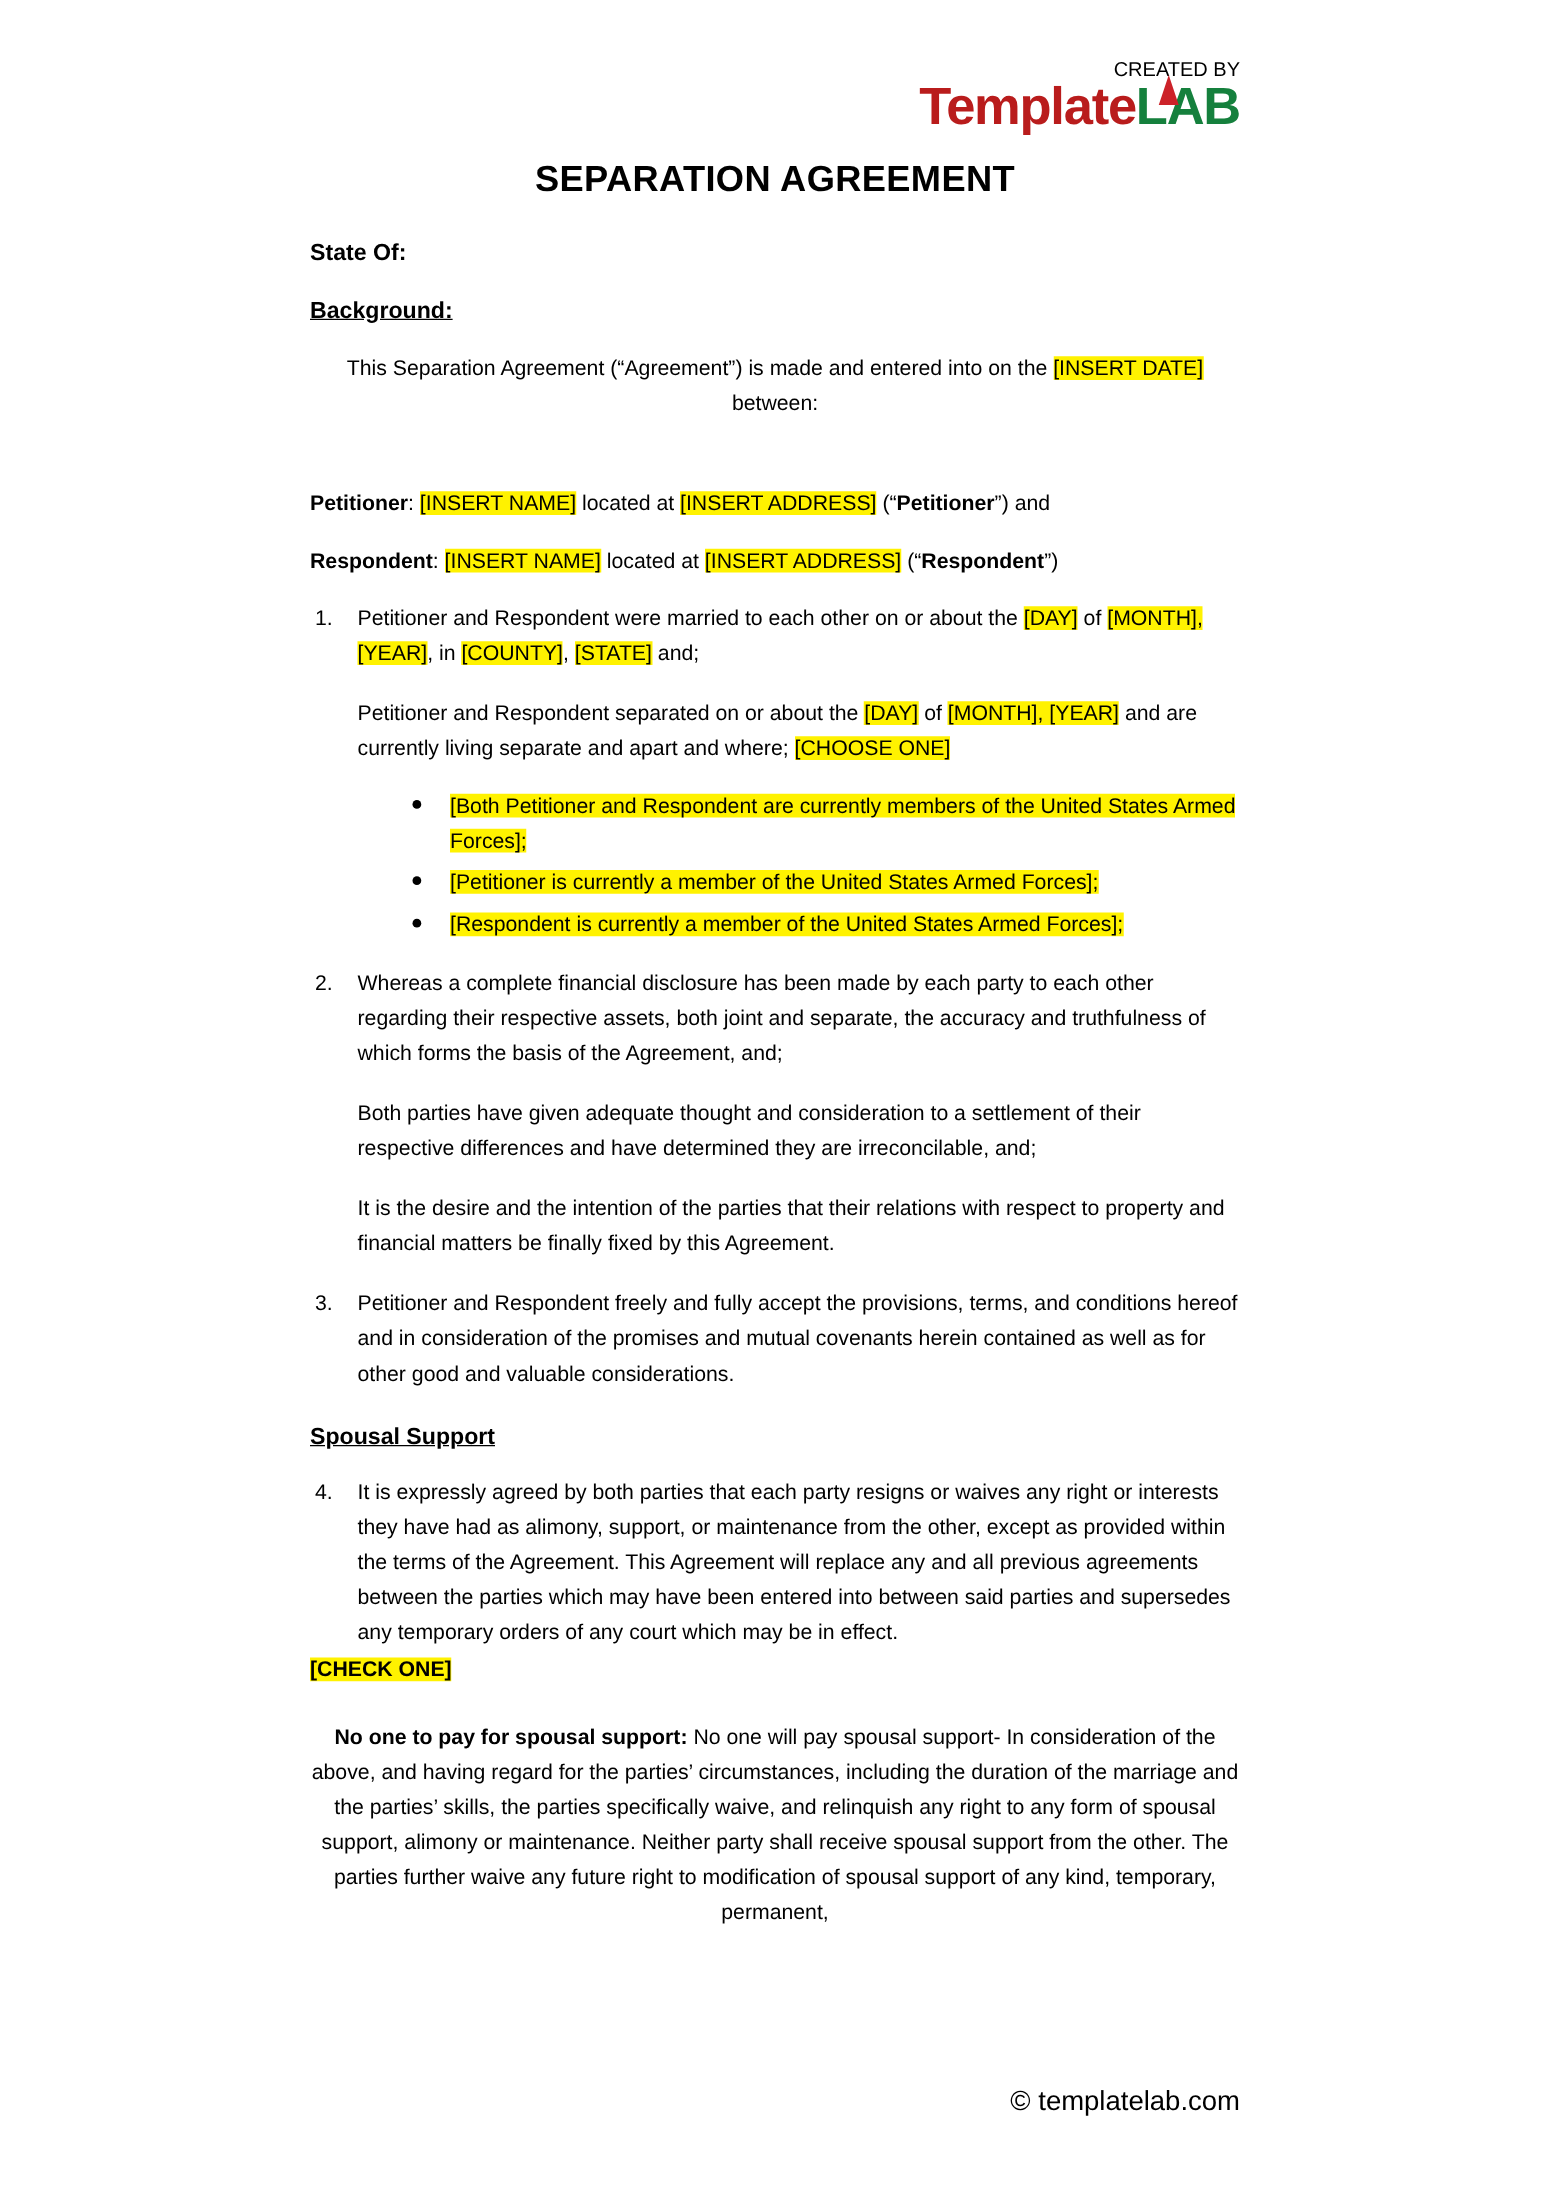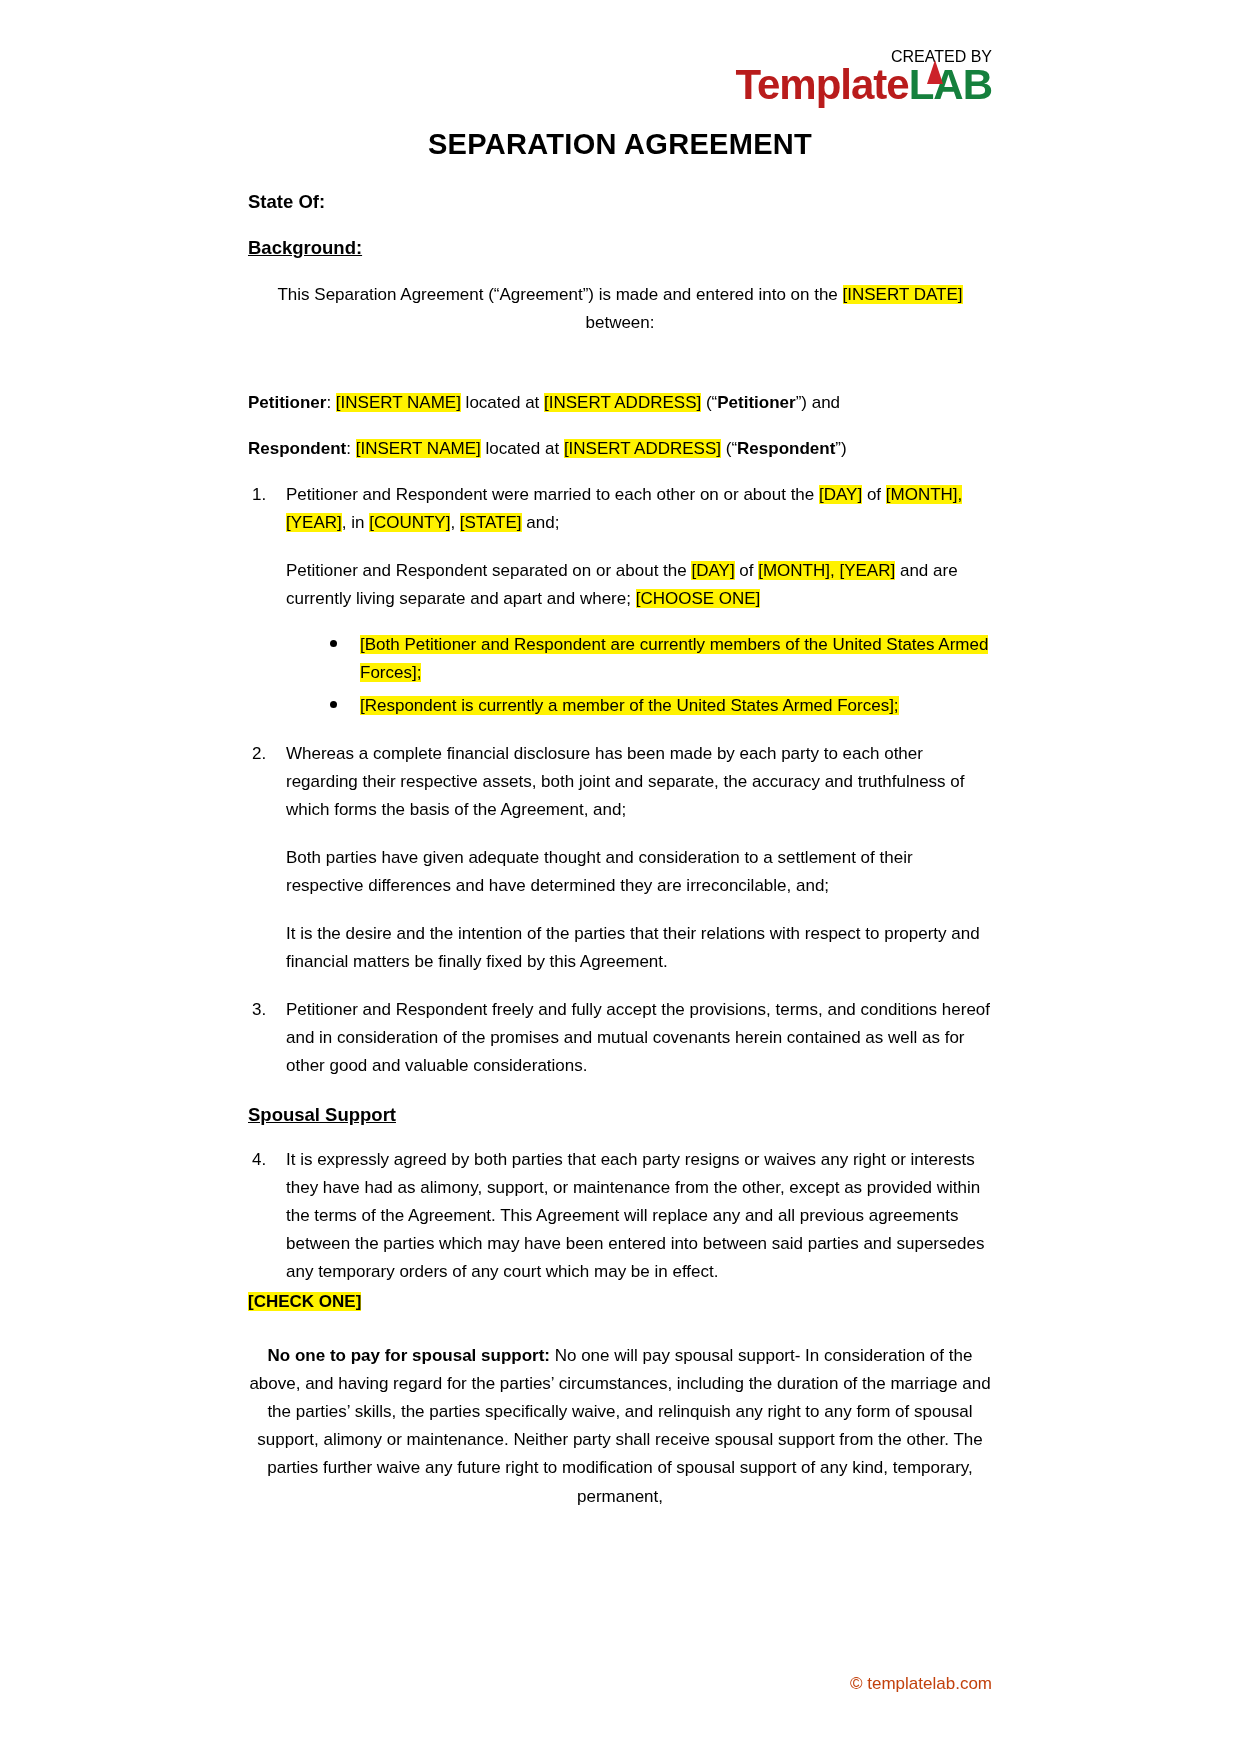--- a/index.html
+++ b/index.html
@@ -128,22 +128,22 @@
     margin: 6px 0 0 0;
     padding-left: 0;
   }
   
   .footer {
     position: absolute;
     left: 0;
     right: 130px;
     bottom: 60px;
     text-align: right;
-    font-size: 17px;
-    color: #c2410c;
+    font-size: 22px;
+    color: #000000;
   }
 </style>
 </head>
 <body>
 
 <div class="page">
 
   <div class="logo-block">
     <div class="logo-line1">CREATED BY</div>
     <div class="logo-main">
@@ -179,20 +179,21 @@
     <li>
       <span class="num">1.</span>
       <span><span>Petitioner and Respondent were married to each other on or about the </span><span class="hl">[DAY]</span><span> of </span><span class="hl">[MONTH],</span><span> </span><span class="hl">[YEAR]</span><span>, in </span><span class="hl">[COUNTY]</span><span>, </span><span class="hl">[STATE]</span><span> and;</span></span>
 
       <div class="sub-para">
         <span>Petitioner and Respondent separated on or about the </span><span class="hl">[DAY]</span><span> of </span><span class="hl">[MONTH], [YEAR]</span><span> and are currently living separate and apart and where; </span><span class="hl">[CHOOSE ONE]</span>
       </div>
 
       <ul class="bullets">
         <li><span class="dot"></span><span class="hl">[Both Petitioner and Respondent are currently members of the United States Armed Forces];</span></li>
+        <li><span class="dot"></span><span class="hl">[Petitioner is currently a member of the United States Armed Forces];</span></li>
         <li><span class="dot"></span><span class="hl">[Respondent is currently a member of the United States Armed Forces];</span></li>
       </ul>
     </li>
 
     <li style="margin-top:18px;">
       <span class="num">2.</span>
       <span>Whereas a complete financial disclosure has been made by each party to each other regarding their respective assets, both joint and separate, the accuracy and truthfulness of which forms the basis of the Agreement, and;</span>
       <div class="sub-para">Both parties have given adequate thought and consideration to a settlement of their respective differences and have determined they are irreconcilable, and;</div>
       <div class="sub-para">It is the desire and the intention of the parties that their relations with respect to property and financial matters be finally fixed by this Agreement.</div>
     </li>

